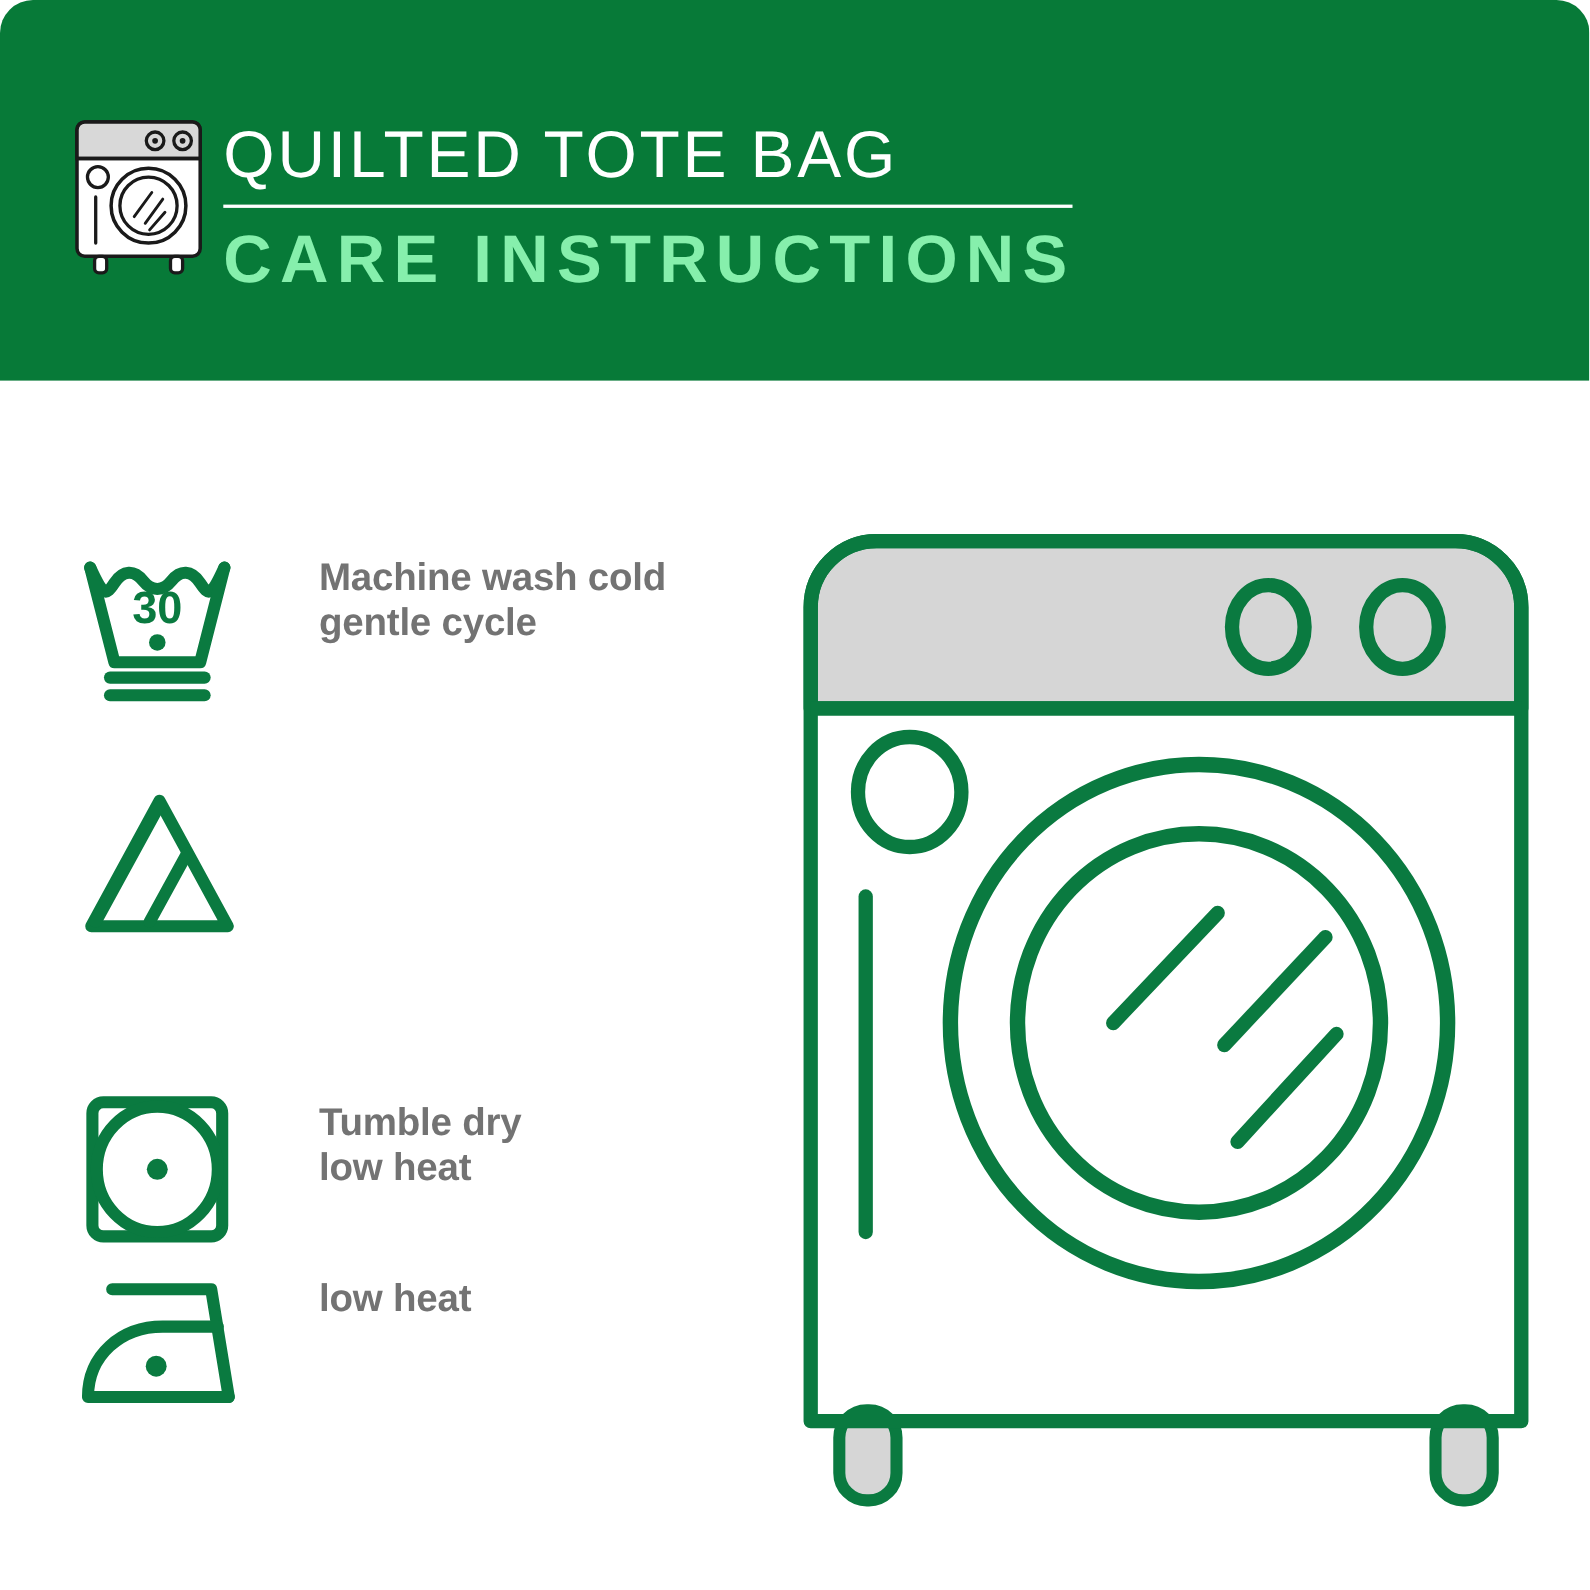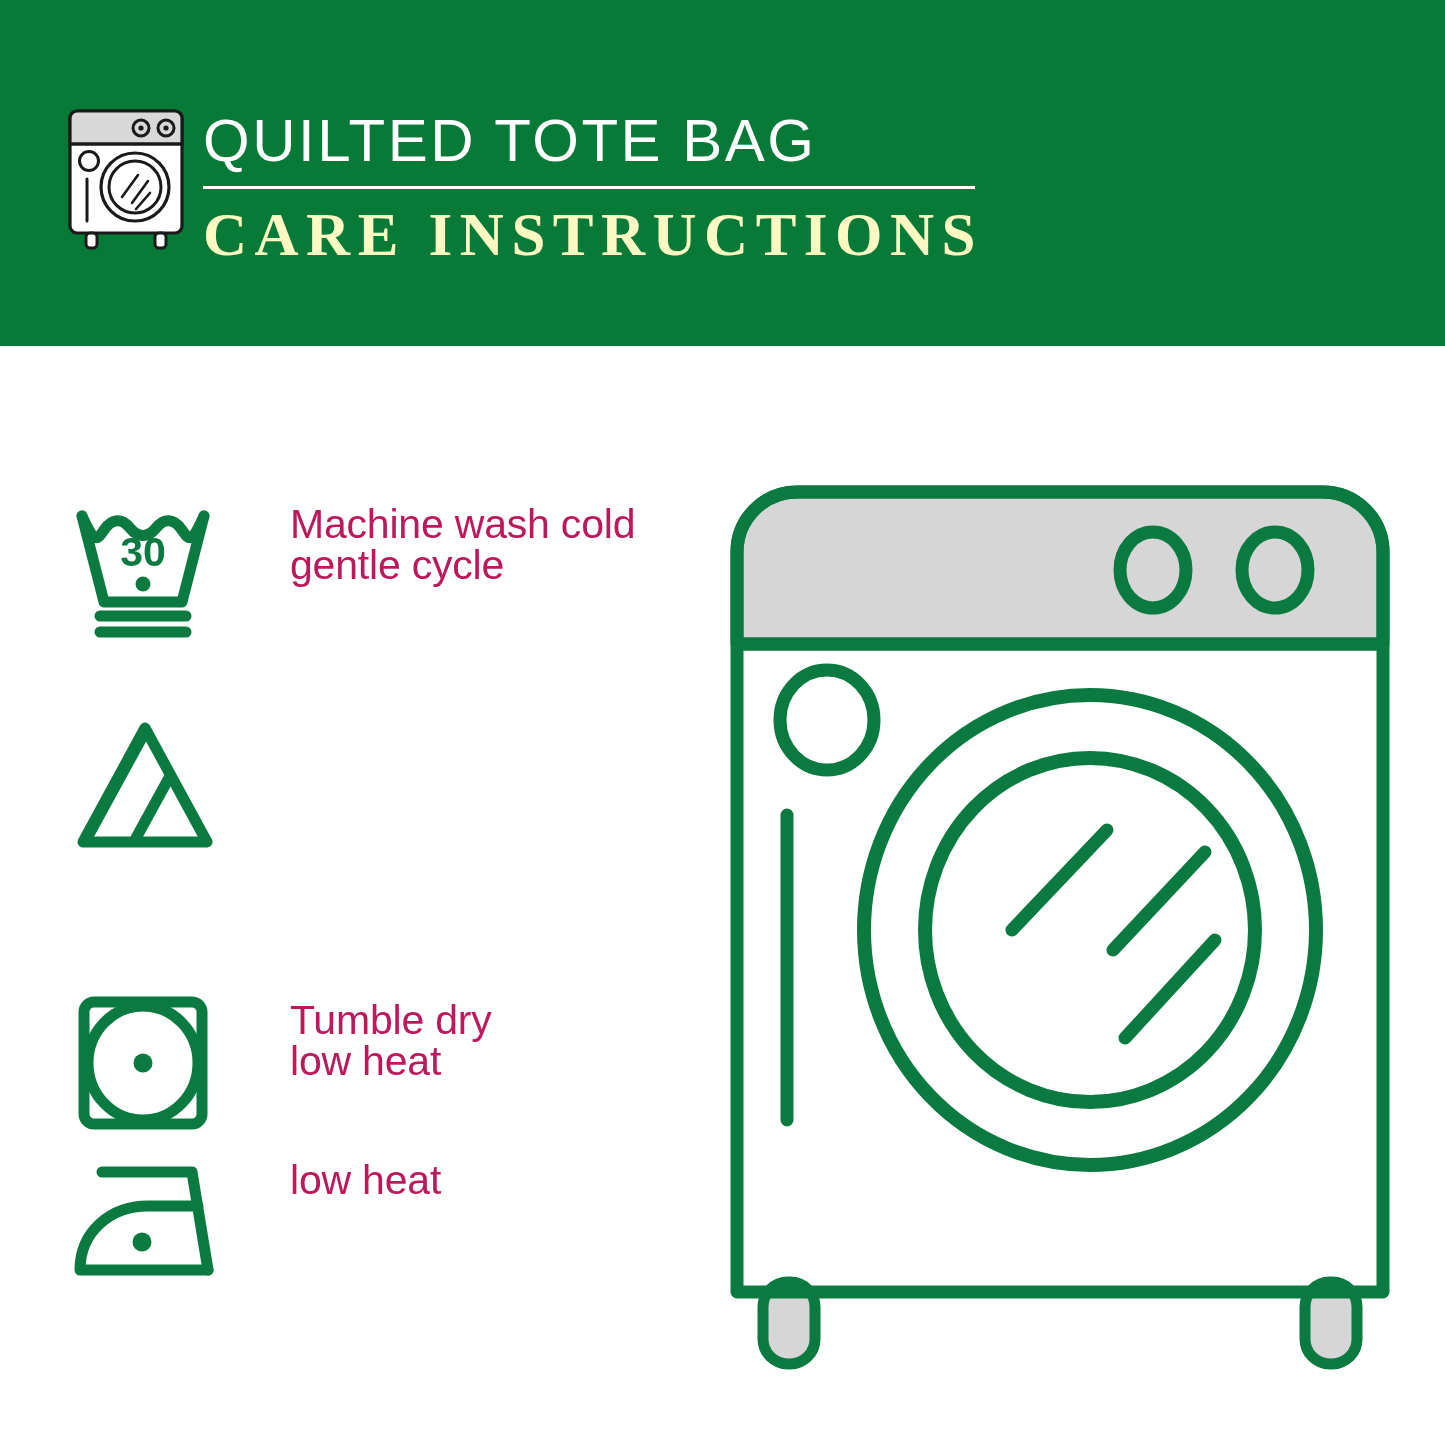--- a/index.html
+++ b/index.html
@@ -9,20 +9,21 @@
   }
   body {
     font-family: "Liberation Sans", sans-serif;
   }
   #page {
     position: relative;
     width: 1445px;
     height: 1445px;
     background: #ffffff;
     overflow: hidden;
+    border-radius: 30px;
   }
 
   
   #header-band {
     position: absolute;
     left: 0;
     top: 0;
     width: 1445px;
     height: 346px;
     background: #077A38;
@@ -52,46 +53,46 @@
   #title-divider {
     width: 772px;
     height: 3px;
     background: #ffffff;
     margin: 8px 0 10px 0;
   }
   #title-sub {
     font-size: 61px;
     line-height: 72px;
     font-weight: 700;
-    color: #fef9c3;
+    color: #86efac;
     letter-spacing: 7.5px;
     white-space: nowrap;
-    font-family: Liberation Serif, serif;
+    font-family: Liberation Sans, sans-serif;
   }
 
   
   .care-row {
     position: absolute;
     left: 70px;
     width: 620px;
     display: flex;
     align-items: flex-start;
   }
   .care-icon {
     width: 150px;
     height: 150px;
     flex: 0 0 150px;
   }
   .care-text {
     margin-left: 70px;
     padding-top: 12px;
-    font-size: 41px;
+    font-size: 35px;
     line-height: 41px;
-    color: #be185d;
-    font-weight: 400;
+    color: #737373;
+    font-weight: 700;
     font-family: "Liberation Sans", sans-serif;
     letter-spacing: -0.2px;
   }
   #care-row-0 { top: 492px; }
   #care-row-1 { top: 712px; }
   #care-row-2 { top: 988px; }
   #care-row-3 { top: 1148px; }
 
   
   #washer-illustration {

